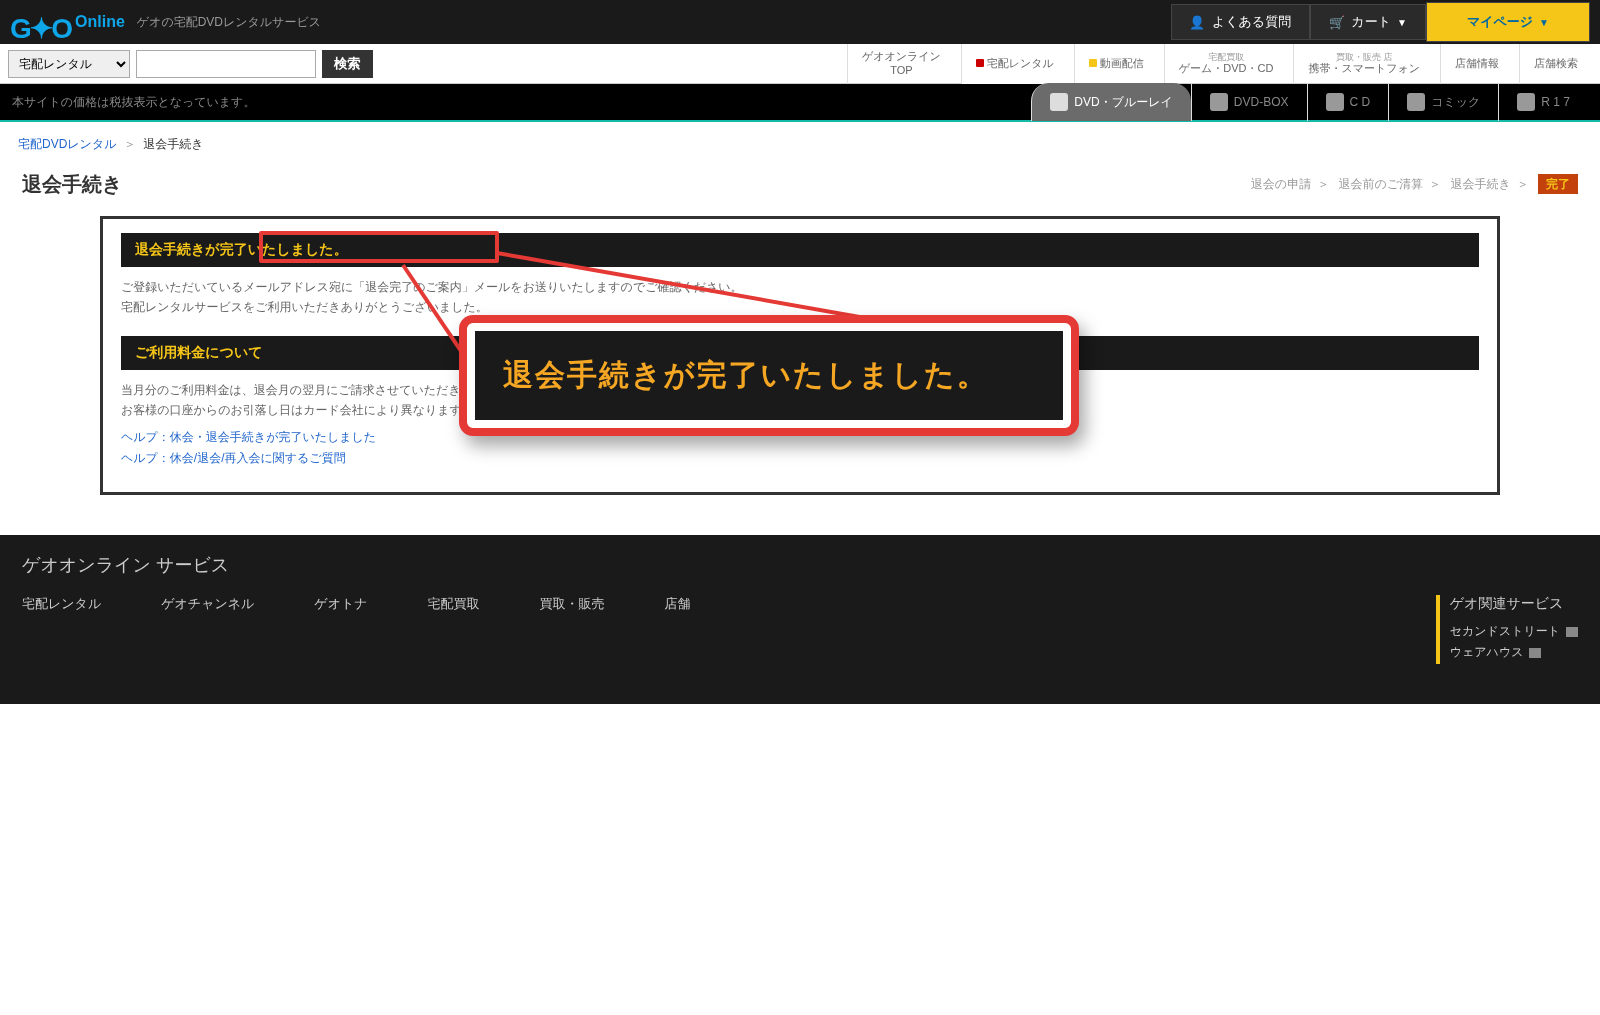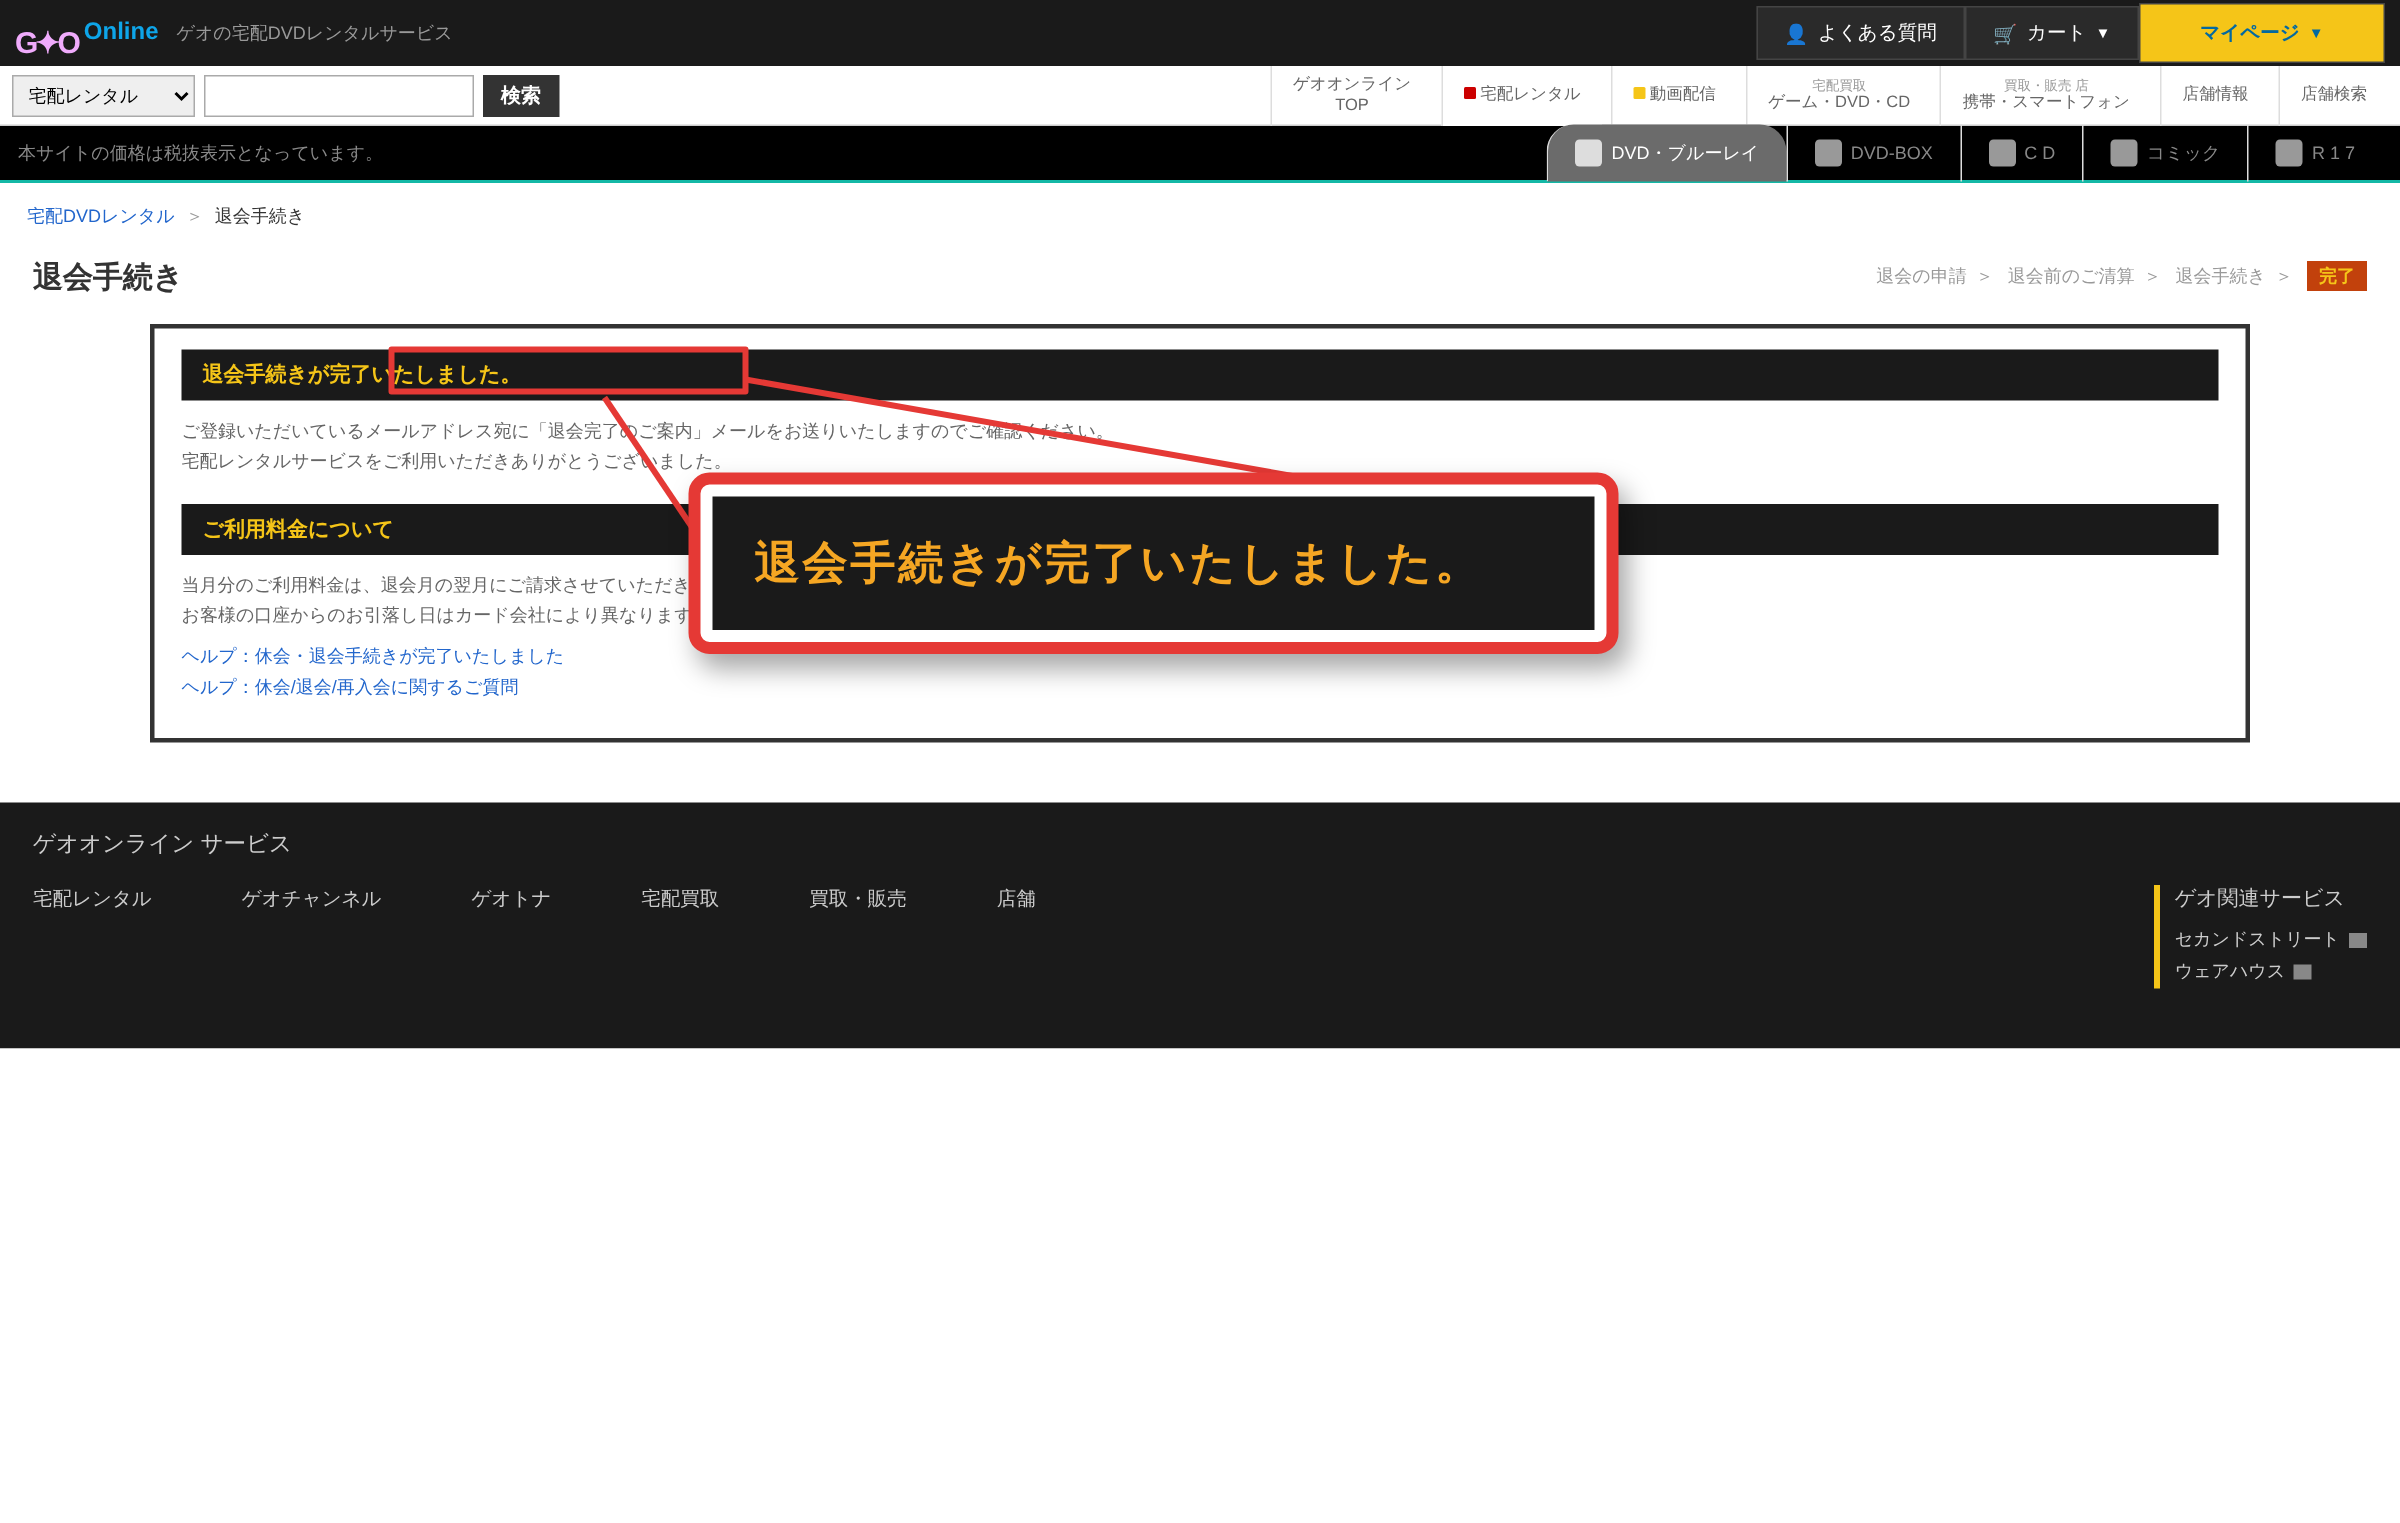--- a/index.html
+++ b/index.html
@@ -1,20 +1,20 @@
 <!DOCTYPE html>
 <html><head>
 <meta charset="utf-8">
 <style>
 * { margin: 0; padding: 0; box-sizing: border-box; }
 body { font-family: "Hiragino Kaku Gothic Pro", Meiryo, sans-serif; background: #fff; font-size: 13px; color: #333; }
 
 .header-top { background: #1a1a1a; height: 44px; display: flex; align-items: center; padding: 0 10px; }
 .logo { display: flex; align-items: center; gap: 4px; }
-.logo-icon { color: #f0abfc; font-size: 20px; font-weight: bold; letter-spacing: -2px; margin-top: 13px; }
+.logo-icon { color: #0ea5e9; font-size: 28px; font-weight: bold; letter-spacing: -2px; margin-top: 13px; }
 .logo-text { color: #0ea5e9; font-weight: bold; font-size: 16px; }
 .tagline { color: #999; font-size: 12px; margin-left: 12px; }
 .header-spacer { flex: 1; }
 .header-btn { background: #2a2a2a; color: #fff; padding: 8px 18px; border: 1px solid #444; font-size: 13px; display: flex; align-items: center; gap: 6px; cursor: pointer; }
 .header-btn.mypage { background: #f5c518; color: #0369a1; font-weight: bold; padding: 10px 40px; }
 .chevron-down { font-size: 10px; }
 
 .nav-row { background: #fff; border-bottom: 1px solid #ccc; height: 40px; display: flex; align-items: center; padding: 0 8px; gap: 6px; }
 .category-select { height: 28px; border: 1px solid #aaa; padding: 0 20px 0 6px; font-size: 12px; }
 .search-input { height: 28px; border: 1px solid #aaa; width: 180px; padding: 0 6px; }
@@ -54,21 +54,21 @@
 
 .callout-wrap { position: absolute; top: 0; left: 0; right: 0; pointer-events: none; }
 .callout-highlight { position: absolute; top: 12px; left: 156px; width: 240px; height: 32px; border: 4px solid #e53935; border-radius: 2px; }
 .callout-box { position: absolute; top: 96px; left: 356px; width: 620px; border: 8px solid #e53935; border-radius: 14px; background: #fff; padding: 8px; box-shadow: 6px 10px 18px rgba(0,0,0,.35); }
 .callout-inner { background: #1a1a1a; color: #f5a623; font-size: 30px; font-weight: bold; padding: 24px 28px; letter-spacing: 2px; }
 .callout-line { position: absolute; background: #e53935; height: 4px; transform-origin: left center; }
 .cl1 { top: 32px; left: 394px; width: 420px; transform: rotate(10deg); }
 .cl2 { top: 44px; left: 300px; width: 190px; transform: rotate(56deg); }
 
 .footer { background: #1a1a1a; color: #ccc; padding: 18px 22px 40px; }
-.footer-title { font-size: 15px; margin-bottom: 18px; }
+.footer-title { font-size: 18px; margin-bottom: 18px; }
 .footer-cols { display: flex; gap: 60px; align-items: flex-start; }
 .footer-col { font-size: 13px; color: #ccc; white-space: nowrap; }
 .footer-right { margin-left: auto; border-left: 4px solid #f5c518; padding-left: 10px; }
 .footer-right .ftitle { font-size: 14px; margin-bottom: 8px; }
 .footer-right .flink { display: flex; align-items: center; gap: 6px; font-size: 12px; color: #ccc; line-height: 1.8; }
 .ext-icon { width: 12px; height: 10px; background: #888; display: inline-block; }
 </style>
 </head>
 <body>
 

